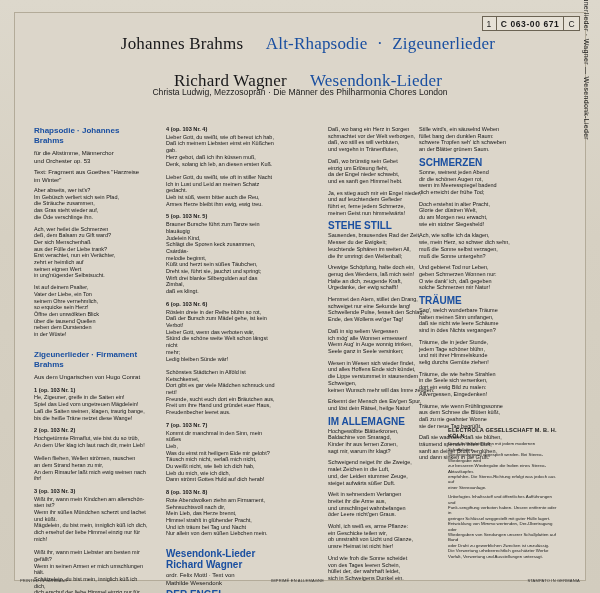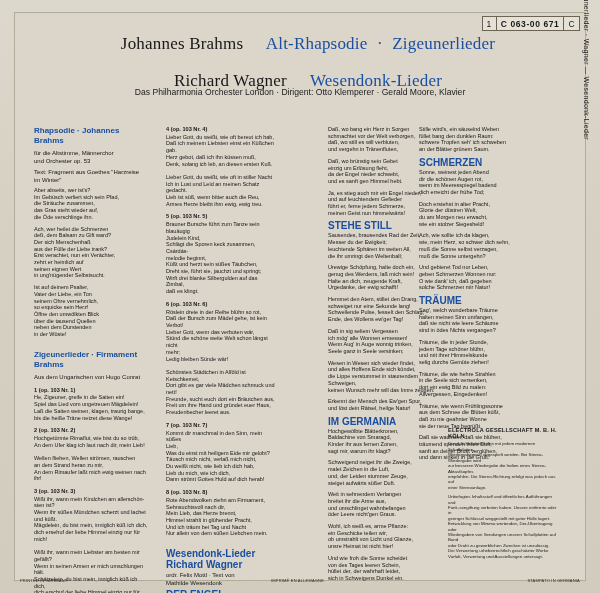--- a/index.html
+++ b/index.html
@@ -166,21 +166,21 @@
       <span class="work">Zigeunerlieder</span>
     </div>
     <div class="line2">
       <span class="composer">Richard Wagner</span>
       <span class="dot">&nbsp;</span>
       <span class="work">Wesendonk-Lieder</span>
     </div>
   </div>
 
   <div class="credits">
-    <div>Das Philharmonia Orchester London · Dirigent: Otto Klemperer · Gerald Moore, Klavier</div>
+    <div>Christa Ludwig, Mezzosopran · Die Männer des Philharmonia Chores London</div>
   </div>
 
   <div class="cols">
 
     <div class="col c1">
       <div class="sechead">Rhapsodie · Johannes Brahms</div>
       <div class="subhead">
         <div>für die Altstimme, Männerchor</div>
         <div>und Orchester op. 53</div>
       </div>
@@ -334,21 +334,21 @@
       <div class="verse">Daß in sig seliem Vergessen
 ich mög' alle Wonnen ermessen!
 Wenn Aug' in Auge wonnig trinken,
 Seele ganz in Seele versinken;</div>
       <div class="verse">Wesen in Wesen sich wieder findet,
 und alles Hoffens Ende sich kündet,
 die Lippe verstummet in staunendem Schweigen,
 keinen Wunsch mehr will das Innre zeugen:</div>
       <div class="verse">Erkennt der Mensch des Ew'gen Spur,
 und löst dein Rätsel, heilge Natur!</div>
-      <div class="sechead2">IM GERMANIA</div>
+      <div class="sechead2">IM ALLEMAGNE</div>
       <div class="verse">Hochgewölbte Blätterkronen,
 Baldachine von Smaragd,
 Kinder ihr aus fernen Zonen,
 sagt mir, warum ihr klagt?</div>
       <div class="verse">Schweigend neiget ihr die Zweige,
 malet Zeichen in die Luft,
 und, der Leiden stummer Zeuge,
 steiget aufwärts süßer Duft.</div>
       <div class="verse">Weit in sehnendem Verlangen
 breitet ihr die Arme aus,

